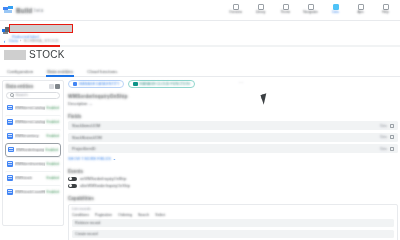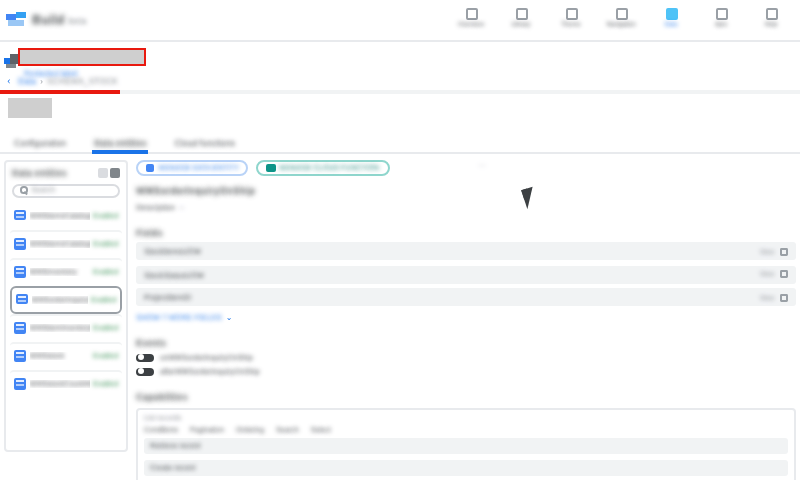--- a/index.html
+++ b/index.html
@@ -279,20 +279,21 @@
   <span id="bc-back">‹</span>
   <span class="blur-blue">Data</span>
   <span id="bc-sep">›</span>
   <span class="blur-grey">SCHEMA_STOCK</span>
 </div>
 <div id="red-underline"></div>
 <div id="grey-underline"></div>
 
 <div id="title-row">
   <span id="title-redact"></span>
+  <h1 id="page-title">STOCK</h1>
 </div>
 
 <div id="tabs">
   <div class="tab blur">Configuration</div>
   <div class="tab active blur-strong">Data entities</div>
   <div class="tab blur">Cloud functions</div>
 </div>
 
 <div id="left-panel">
   <div id="lp-head">

